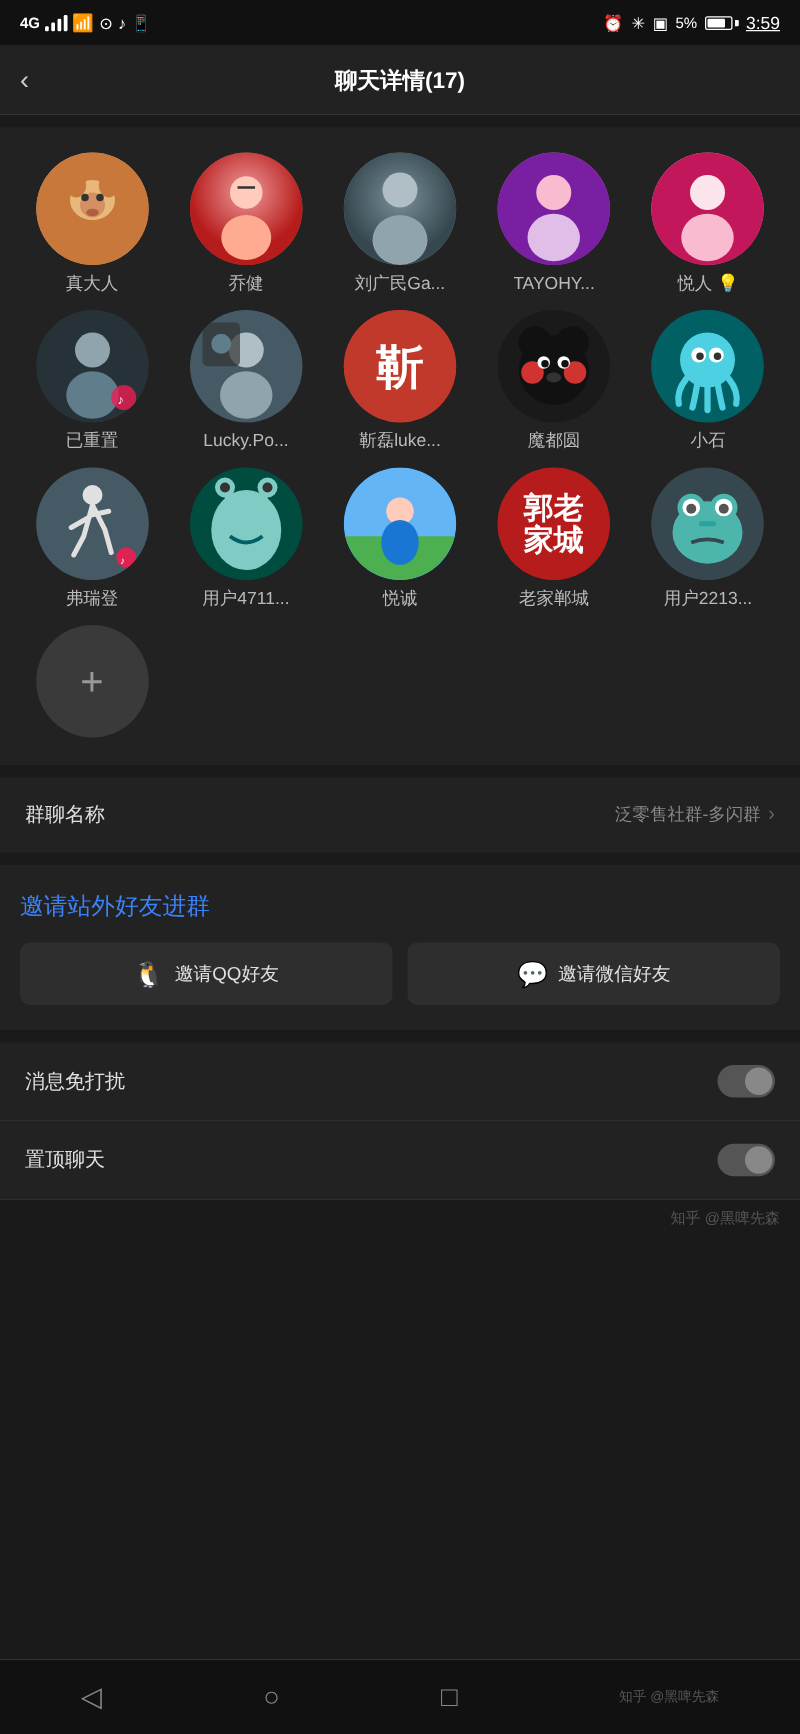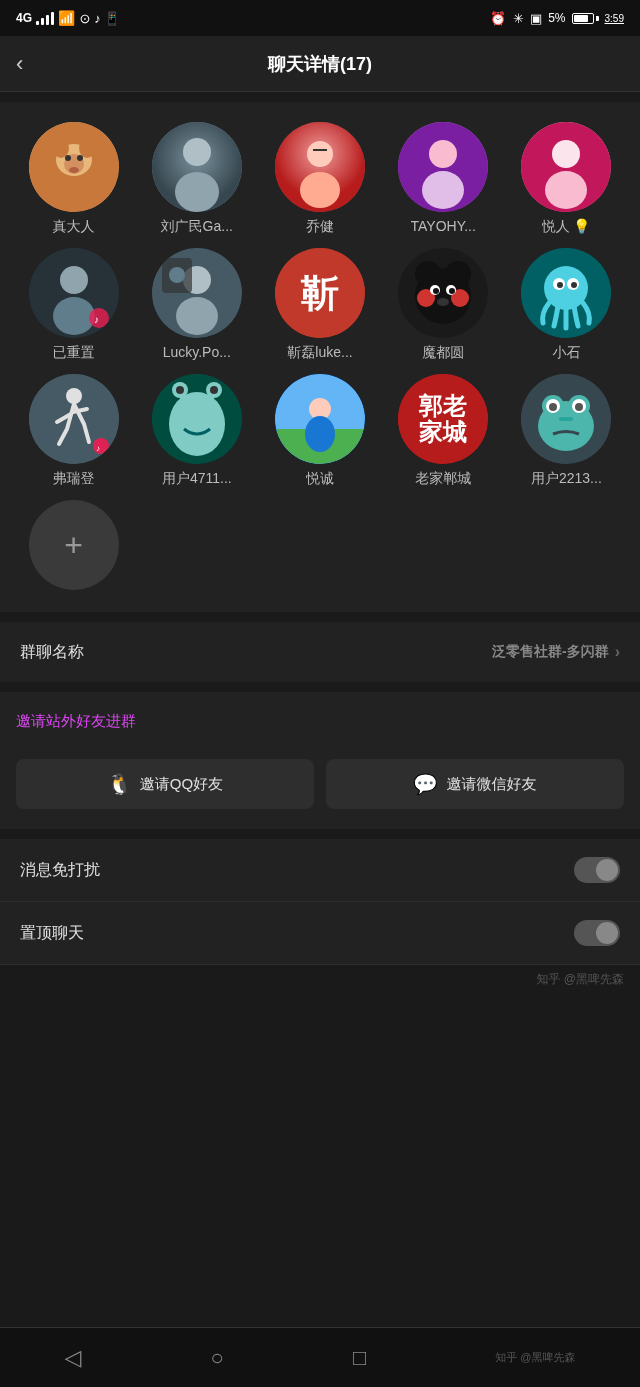--- a/index.html
+++ b/index.html
@@ -163,37 +163,36 @@
     .settings-label {
       font-size: 16px;
       color: #e0e0e0;
     }
     .settings-value {
       display: flex;
       align-items: center;
       gap: 6px;
       color: #888;
       font-size: 14px;
-      font-weight: bold;
     }
     .chevron {
       color: #666;
       font-size: 16px;
     }
 
     
     .invite-section {
       background: #222;
       margin-top: 10px;
       padding: 20px 16px;
     }
     .invite-title {
-      font-size: 15px;
-      color: #d946ef;
-      margin-bottom: 28px;
+      font-size: 19px;
+      color: #3b82f6;
+      margin-bottom: 16px;
     }
     .invite-buttons {
       display: flex;
       gap: 12px;
     }
     .invite-btn {
       flex: 1;
       height: 50px;
       background: #2e2e2e;
       border: none;
@@ -314,21 +313,21 @@
     <span style="font-size:13px;">⏰</span>
     <span style="font-size:13px;">✳</span>
     <span style="font-size:13px;">▣</span>
     <span style="font-size:12px;">5%</span>
     <div class="battery">
       <div class="battery-body">
         <div class="battery-fill"></div>
       </div>
       <div class="battery-tip"></div>
     </div>
-    <span style="font-size:10px;font-weight:500;text-decoration:underline;">3:59</span>
+    <span style="font-size:14px;font-weight:500;text-decoration:underline;">3:59</span>
   </div>
 </div>
 
 <div class="header">
   <span class="back-btn">‹</span>
   <span class="header-title">聊天详情(17)</span>
 </div>
 
 <div class="members-section">
   <div class="members-grid">
@@ -340,38 +339,20 @@
           <ellipse cx="45" cy="38" rx="18" ry="16" fill="#e8b87a"></ellipse>
           <ellipse cx="32" cy="26" rx="8" ry="10" fill="#c8783a"></ellipse>
           <ellipse cx="58" cy="26" rx="8" ry="10" fill="#c8783a"></ellipse>
           <circle cx="45" cy="42" r="10" fill="#d49060"></circle>
           <circle cx="39" cy="36" r="3" fill="#333"></circle>
           <circle cx="51" cy="36" r="3" fill="#333"></circle>
           <ellipse cx="45" cy="48" rx="5" ry="3" fill="#b06040"></ellipse>
         </svg>
       </div>
       <span class="member-name">真大人</span>
-    </div>
-
-    <div class="member-item">
-      <div class="av-container av2">
-        <svg width="90" height="90" viewBox="0 0 90 90" xmlns="http://www.w3.org/2000/svg">
-          <circle cx="45" cy="45" r="45" fill="#546e7a"></circle>
-          <rect x="0" y="0" width="90" height="90" rx="45" fill="url(#bg2)"></rect>
-          <defs>
-              <radialGradient id="bg2" cx="50%" cy="40%">
-                <stop offset="0%" stop-color="#78909c"></stop>
-                <stop offset="100%" stop-color="#37474f"></stop>
-              </radialGradient>
-            </defs>
-          <circle cx="45" cy="30" r="14" fill="#b0bec5"></circle>
-          <ellipse cx="45" cy="70" rx="22" ry="20" fill="#90a4ae"></ellipse>
-        </svg>
-      </div>
-      <span class="member-name">刘广民Ga...</span>
     </div>
 
     <div class="member-item">
       <div class="av-container av3">
         <svg width="90" height="90" viewBox="0 0 90 90" xmlns="http://www.w3.org/2000/svg">
           <circle cx="45" cy="45" r="45" fill="#8d3030"></circle>
           <rect x="0" y="0" width="90" height="90" rx="45" fill="url(#bg3)"></rect>
           <defs>
               <radialGradient id="bg3" cx="50%" cy="35%">
                 <stop offset="0%" stop-color="#ef9a9a"></stop>
@@ -380,20 +361,38 @@
             </defs>
           <circle cx="45" cy="32" r="13" fill="#ffccbc"></circle>
           <ellipse cx="45" cy="68" rx="20" ry="18" fill="#ffab91"></ellipse>
           <line x1="38" y1="28" x2="52" y2="28" stroke="#333" stroke-width="2"></line>
         </svg>
       </div>
       <span class="member-name">乔健</span>
     </div>
 
     <div class="member-item">
+      <div class="av-container av2">
+        <svg width="90" height="90" viewBox="0 0 90 90" xmlns="http://www.w3.org/2000/svg">
+          <circle cx="45" cy="45" r="45" fill="#546e7a"></circle>
+          <rect x="0" y="0" width="90" height="90" rx="45" fill="url(#bg2)"></rect>
+          <defs>
+              <radialGradient id="bg2" cx="50%" cy="40%">
+                <stop offset="0%" stop-color="#78909c"></stop>
+                <stop offset="100%" stop-color="#37474f"></stop>
+              </radialGradient>
+            </defs>
+          <circle cx="45" cy="30" r="14" fill="#b0bec5"></circle>
+          <ellipse cx="45" cy="70" rx="22" ry="20" fill="#90a4ae"></ellipse>
+        </svg>
+      </div>
+      <span class="member-name">刘广民Ga...</span>
+    </div>
+
+    <div class="member-item">
       <div class="av-container" style="background:radial-gradient(circle at 50% 35%, #ce93d8, #7b1fa2);">
         <svg width="90" height="90" viewBox="0 0 90 90" xmlns="http://www.w3.org/2000/svg">
           <circle cx="45" cy="45" r="45" fill="#7b1fa2"></circle>
           <circle cx="45" cy="32" r="14" fill="#f8bbd0"></circle>
           <ellipse cx="45" cy="68" rx="21" ry="19" fill="#e1bee7"></ellipse>
         </svg>
       </div>
       <span class="member-name">TAYOHY...</span>
     </div>
 

